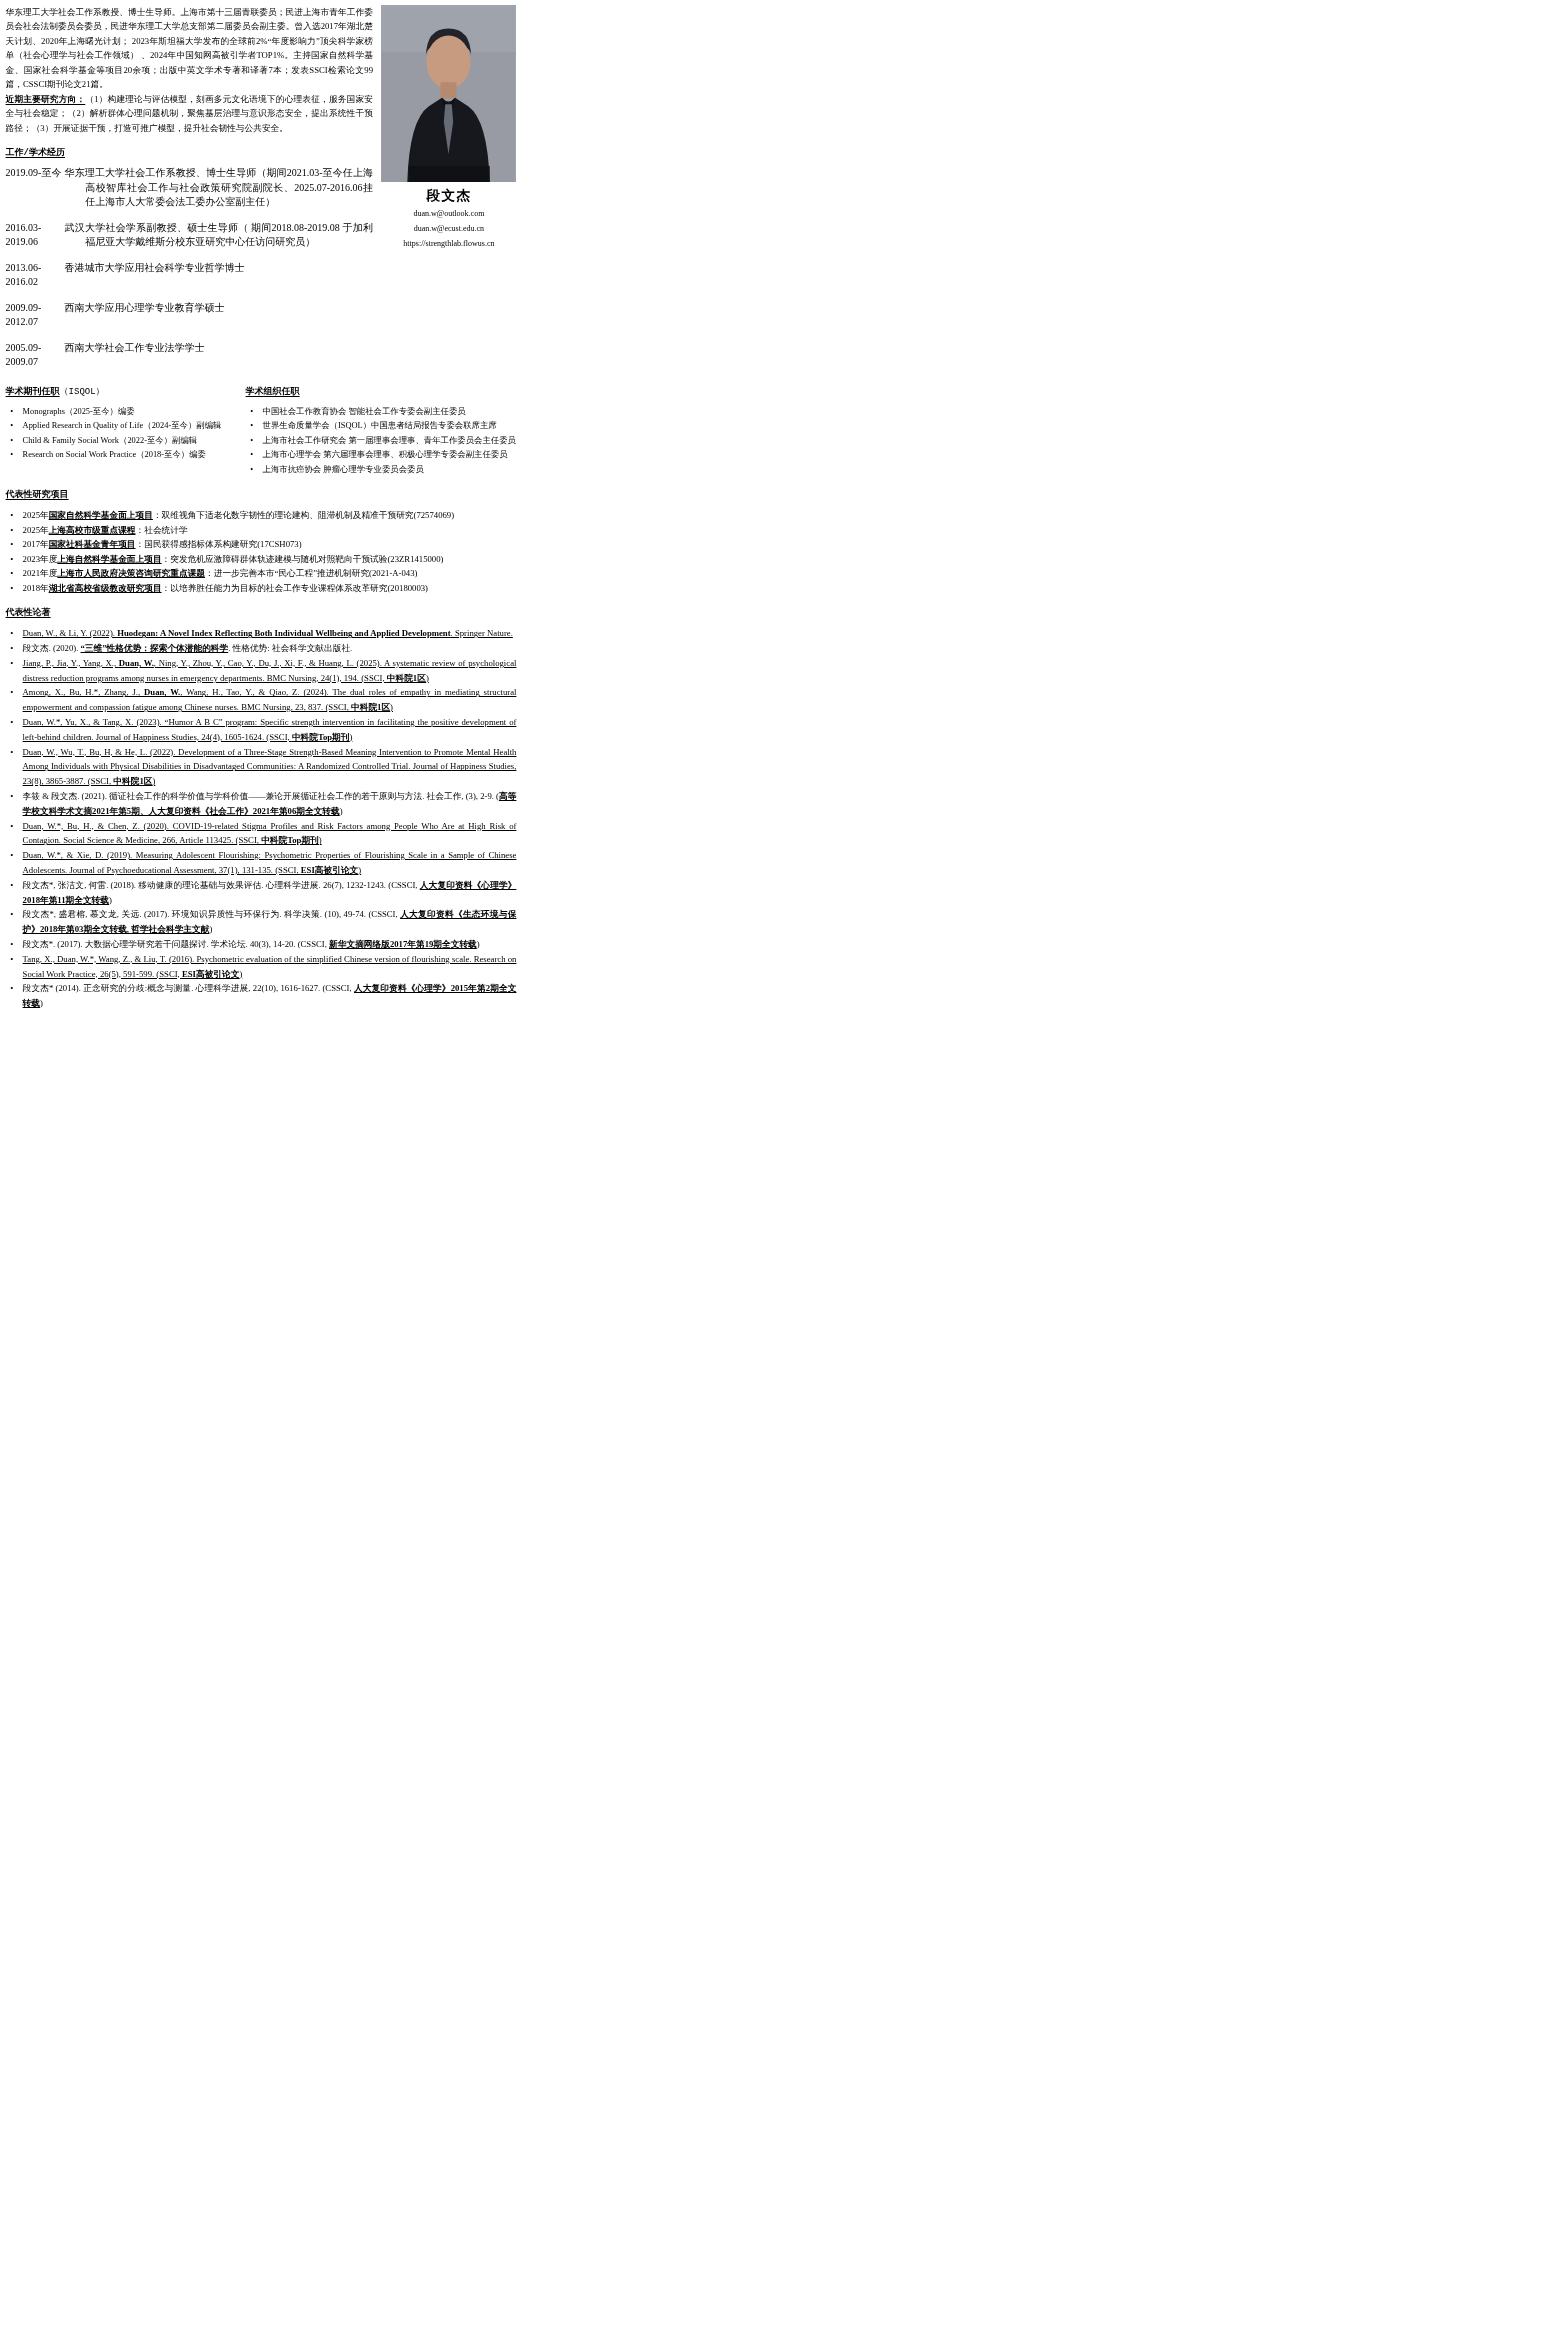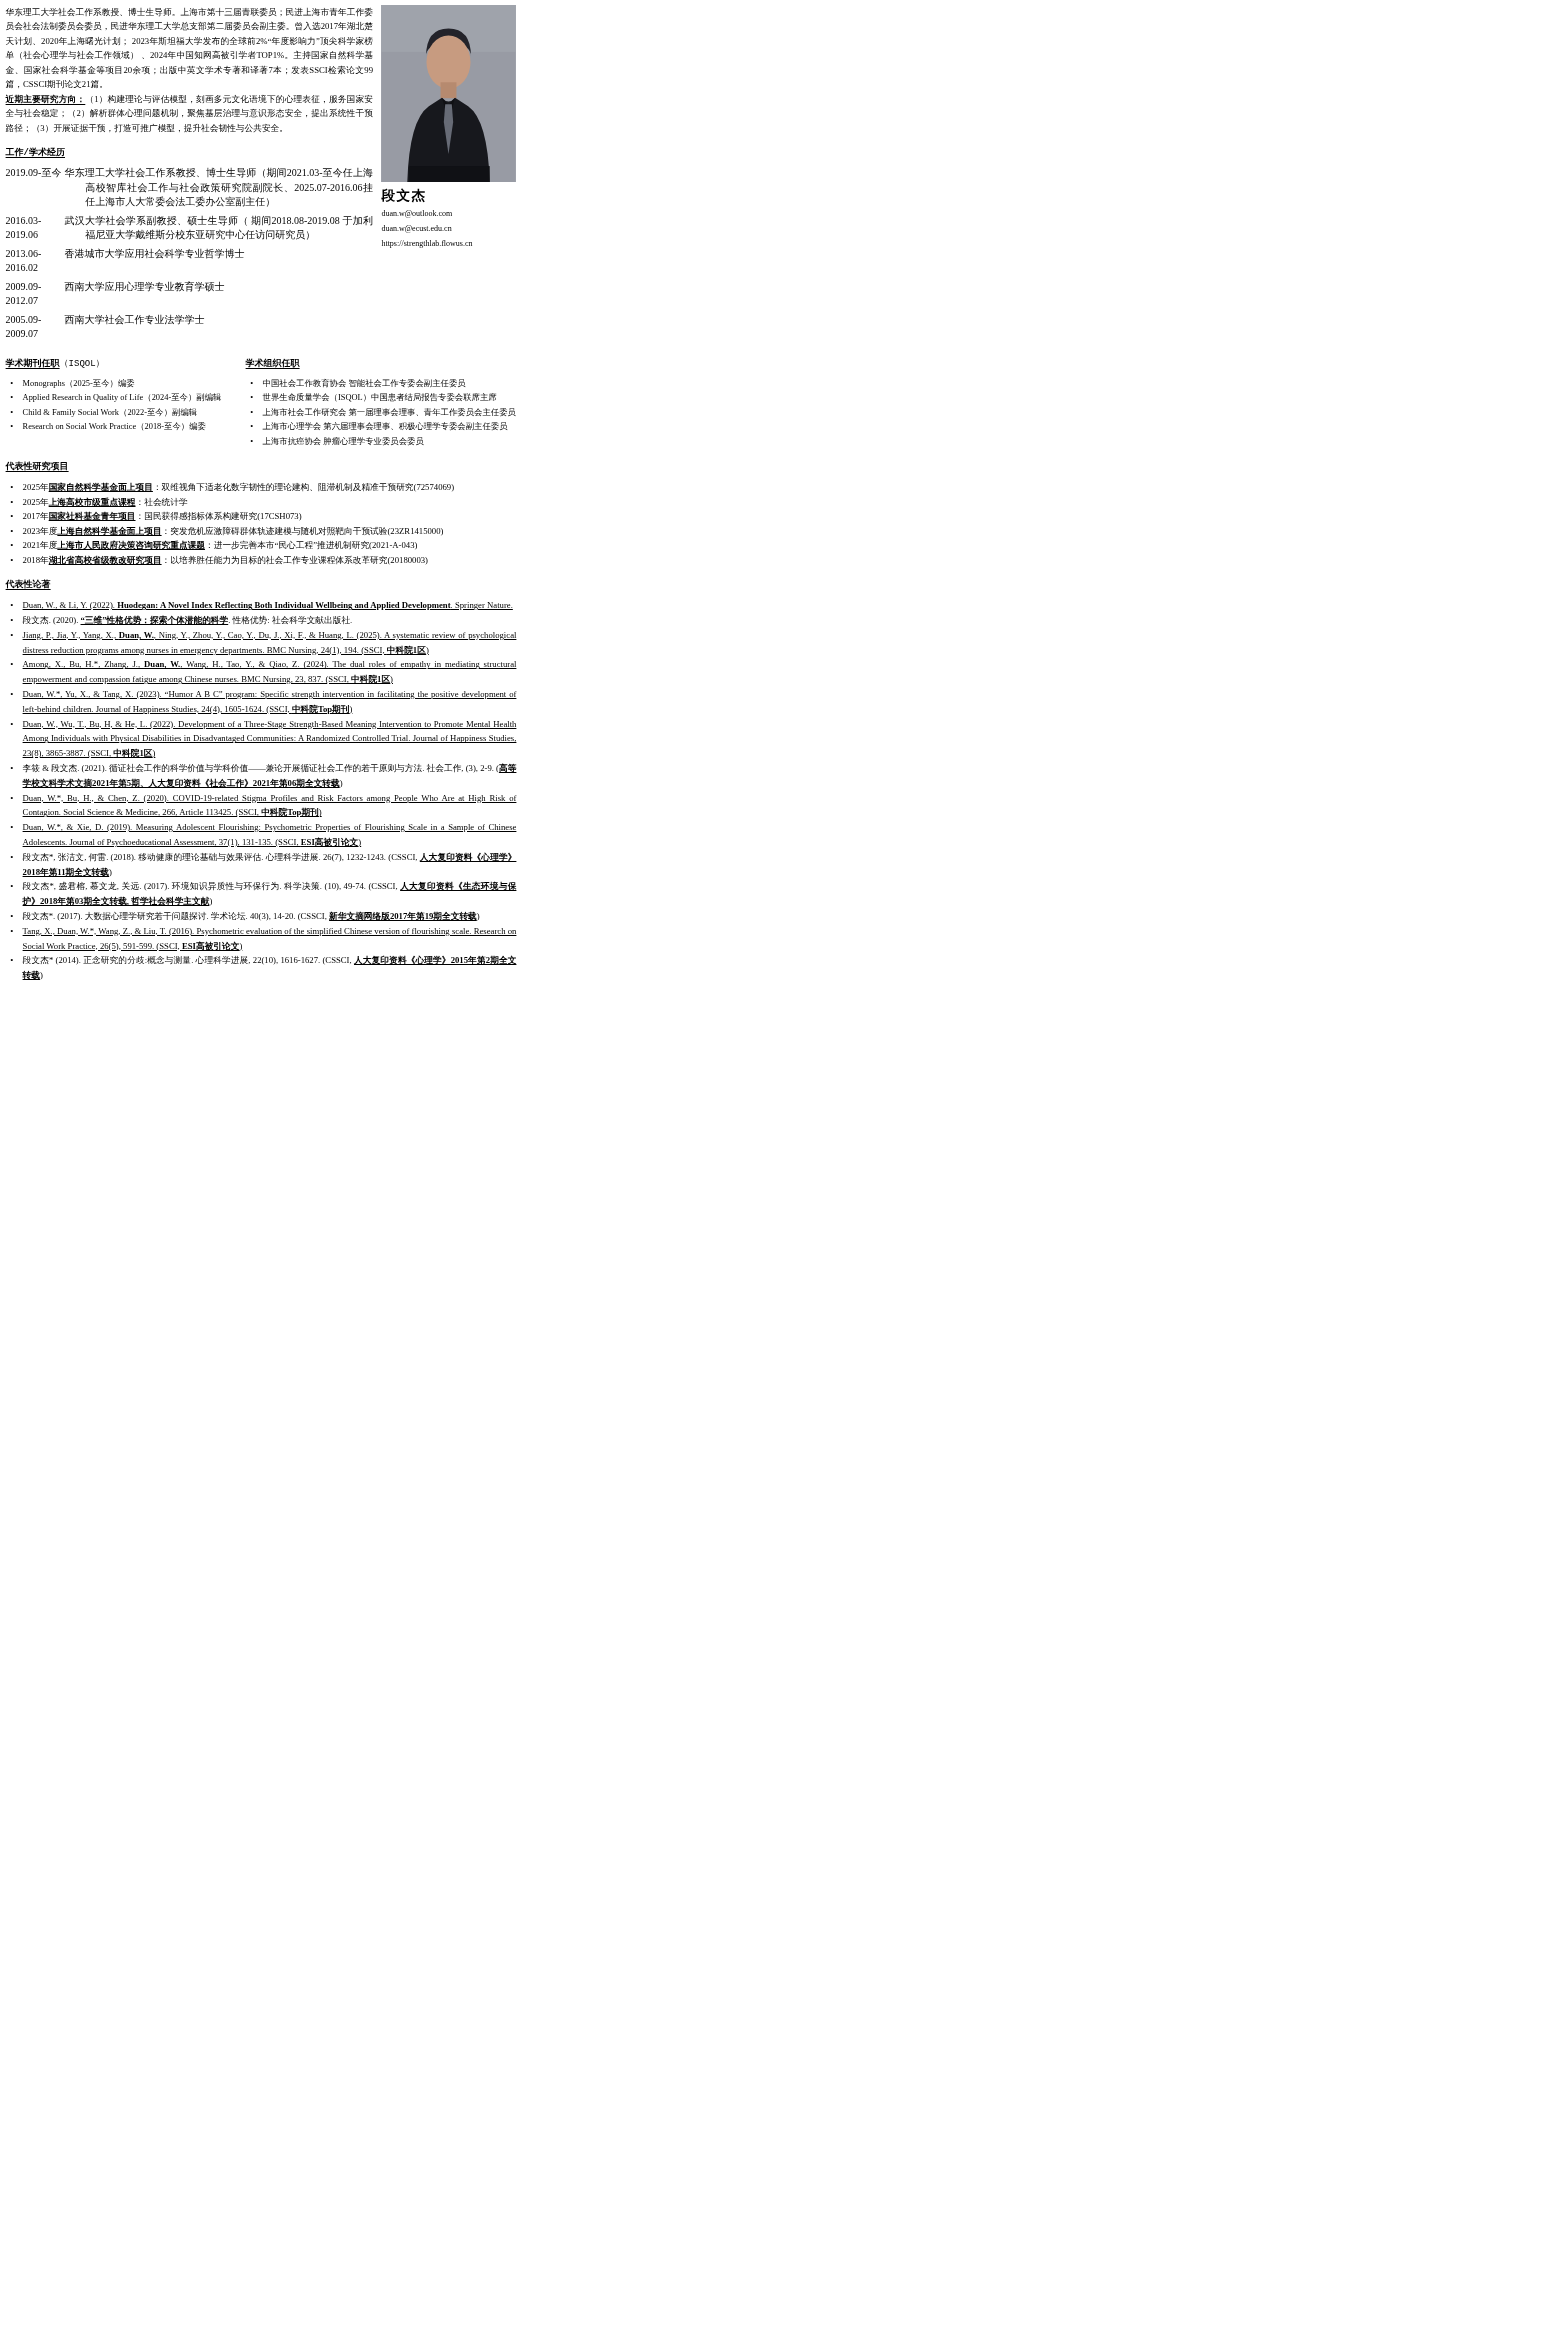--- a/index.html
+++ b/index.html
@@ -3,30 +3,30 @@
 <meta charset="utf-8">
 <style>
   html,body{margin:0;padding:0;background:#ffffff;}
   body{font-family:"Liberation Serif","DejaVu Serif",serif;color:#000;}
   .page{width:522px;min-height:909px;box-sizing:border-box;padding:4.7px 5.6px 28px 5.6px;}
   .just{text-align:justify;}
   .b{font-weight:bold;text-decoration:underline;}
   .u{text-decoration:underline;text-underline-offset:1.9px;}
   .intro{font-size:8.7px;line-height:14.5px;}
   
-  .profile-float{float:right;width:135px;margin-left:8.4px;margin-bottom:13px;}
+  .profile-float{float:right;width:135px;margin-left:8.4px;margin-bottom:13px;text-align:center;}
   .photo-frame{width:135px;height:177px;display:block;}
   .name{font-size:13.6px;font-weight:bold;line-height:18px;margin-top:5.6px;letter-spacing:1.4px;}
   .contact{font-size:8px;line-height:13.6px;margin-top:1.4px;}
   h2{font-size:9px;line-height:13px;font-weight:bold;margin:12px 0 6px 0;font-family:Liberation Mono, monospace;}
   h2 .nb{font-weight:normal;text-decoration:none;}
   
   .exp{font-size:10px;line-height:14.5px;}
   .exp-row{display:flex;}
-  .exp-row + .exp-row{margin-top:4px;}
+  .exp-row + .exp-row{margin-top:11px;}
   .exp-period{flex:0 0 59px;}
   .exp-desc{flex:1;padding-left:20.6px;text-indent:-20.6px;text-align:justify;}
   
   .cols{display:flex;margin-top:16px;}
   .col-left{flex:0 0 240px;}
   .col-right{flex:1;}
   .cols h2{margin-top:0;}
   
   .list{list-style:none;margin:0;padding:0;font-size:8.7px;line-height:14.5px;}
   .list.small{font-size:8.4px;}

